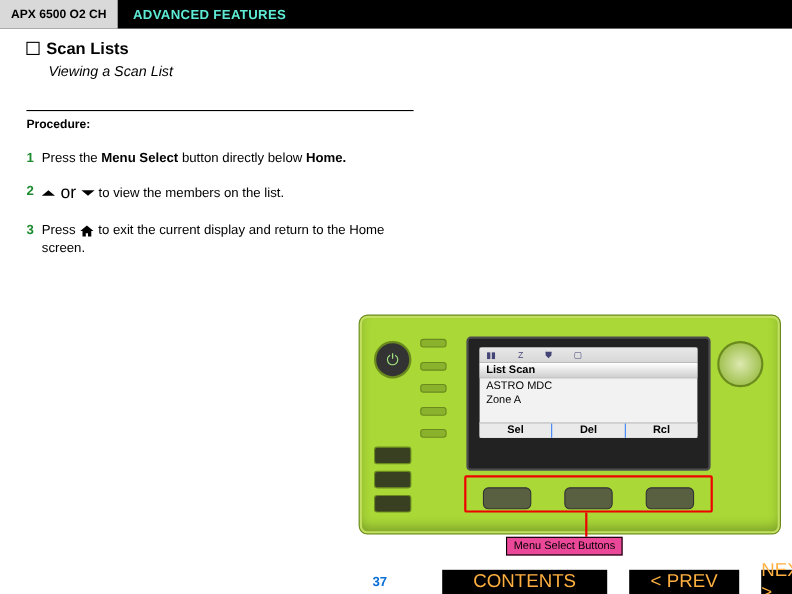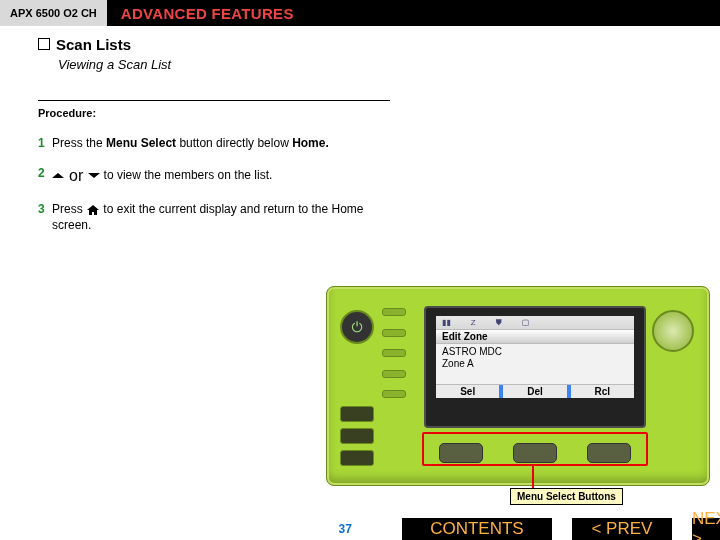--- a/index.html
+++ b/index.html
@@ -1,22 +1,22 @@
 <!DOCTYPE html>
 <html><head>
 <meta charset="utf-8">
 <style>
   * { box-sizing: border-box; margin: 0; padding: 0; }
   body { width: 720px; height: 540px; font-family: Arial, sans-serif; font-size: 12px; background: #fff; position: relative; overflow: hidden; }
 
   .topbar { width: 100%; height: 26px; background: #000; display: flex; align-items: center; }
   .model-tab { background: #d9d9d9; height: 26px; padding: 0 10px; display: flex; align-items: center; font-size: 11px; font-weight: bold; color: #000; }
-  .chapter { color: #ef4444; font-weight: bold; font-size: 15px; padding-left: 14px; letter-spacing: 0.3px; }
+  .chapter { color: #5eead4; font-weight: bold; font-size: 12px; padding-left: 14px; letter-spacing: 0.3px; }
 
-  .content { padding: 10px 24px 0 38px; }
+  .content { padding: 10px 24px 0 24px; }
   .sect-row { display: flex; align-items: flex-start; }
   .bullet-box { width: 12px; height: 12px; border: 1.5px solid #000; margin-top: 2px; margin-right: 6px; flex: none; }
   .sect-title { font-weight: bold; font-size: 15px; }
   .sect-sub { font-style: italic; font-size: 13px; margin: 4px 0 0 20px; }
 
   .proc-line { border-top: 1px solid #000; width: 352px; margin: 28px 0 6px 0; }
   .proc-label { font-weight: bold; font-size: 11px; }
 
   .steps { width: 360px; margin-top: 16px; }
   .step { display: flex; margin-bottom: 14px; line-height: 1.35; }
@@ -38,29 +38,29 @@
   .lbtns { position: absolute; left: 14px; top: 120px; width: 34px; }
   .lbtns div { height: 16px; background: #394022; border: 1px solid #6b8a1e; border-radius: 3px; margin-bottom: 6px; }
   .knob { position: absolute; right: 16px; top: 24px; width: 42px; height: 42px; border-radius: 50%; background: radial-gradient(#dce9b0, #8bb22c); border: 2px solid #6b8a1e; }
 
   .screen { position: absolute; left: 98px; top: 20px; width: 222px; height: 122px; background: #222; border-radius: 4px; border: 2px solid #4d4d4d; padding: 6px; }
   .lcd { position: absolute; left: 10px; top: 8px; right: 10px; bottom: 28px; background: #f2f2f2; border-radius: 2px; display: flex; flex-direction: column; }
   .lcd-status { height: 14px; background: linear-gradient(#e8e8e8,#d8d8d8); border-bottom: 1px solid #bbb; display: flex; align-items: center; gap: 20px; padding: 0 6px; font-size: 8px; color: #447; }
   .lcd-title { height: 14px; background: linear-gradient(#fff,#cfcfcf); font-size: 10px; font-weight: bold; padding: 0 6px; display: flex; align-items: center; border-bottom: 1px solid #bbb; }
   .lcd-body { flex: 1; padding: 2px 6px; font-size: 10px; line-height: 1.2; }
   .lcd-soft { height: 14px; background: #eaeaea; border-top: 1px solid #bbb; display: flex; font-size: 10px; font-weight: bold; }
-  .lcd-soft span { flex: 1; text-align: center; border-right: 4px solid #3b82f6; display: flex; align-items: center; justify-content: center; }
+  .lcd-soft span { flex: 1; text-align: center; border-right: 1px solid #3b82f6; display: flex; align-items: center; justify-content: center; }
   .lcd-soft span:last-child { border-right: none; }
 
   .softbtns { position: absolute; left: 98px; top: 150px; width: 222px; height: 34px; display: flex; justify-content: space-around; align-items: center; }
   .softbtns div { width: 44px; height: 20px; background: #596042; border-radius: 5px; border: 1px solid #333; }
   .red-box { position: absolute; left: 96px; top: 146px; width: 226px; height: 34px; border: 2px solid #e00; border-radius: 2px; }
   .red-tail { position: absolute; left: 206px; top: 180px; width: 2px; height: 22px; background: #e00; }
 
-  .callout { position: absolute; left: 510px; top: 488px; background: #fef9c3; border: 1px solid #000; font-size: 10px; padding: 2px 6px; font-weight: bold; }
+  .callout { position: absolute; left: 460px; top: 488px; background: #ec4899; border: 1px solid #000; font-size: 10px; padding: 2px 6px; }
 
   .footer { position: absolute; left: 17px; bottom: 0; width: 100%; height: 22px; display: flex; align-items: center; }
   .pgnum { width: 392px; text-align: right; padding-right: 30px; font-size: 12px; font-weight: bold; color: #0a6fd6; }
   .fnav { display: flex; height: 100%; flex: 1; }
   .fnav div { background: #000; color: #fff; font-size: 17px; display: flex; align-items: center; justify-content: center; margin-left: 20px; }
   .fnav .c { width: 150px; color: #ffb040; }
   .fnav .p { width: 100px; color: #ffb040; }
   .fnav .n { flex: 1; color: #ffb040; }
 </style>
 </head>
@@ -134,21 +134,21 @@
   <div class="knob"></div>
 
   <div class="screen">
     <div class="lcd">
       <div class="lcd-status">
         <span>▮▮</span>
         <span>Z</span>
         <span>⛊</span>
         <span>▢</span>
       </div>
-      <div class="lcd-title">Edit Zone</div>
+      <div class="lcd-title">List Scan</div>
       <div class="lcd-body">
         <div>ASTRO MDC</div>
         <div>Zone A</div>
       </div>
       <div class="lcd-soft">
         <span>Sel</span>
         <span>Del</span>
         <span>Rcl</span>
       </div>
     </div>

